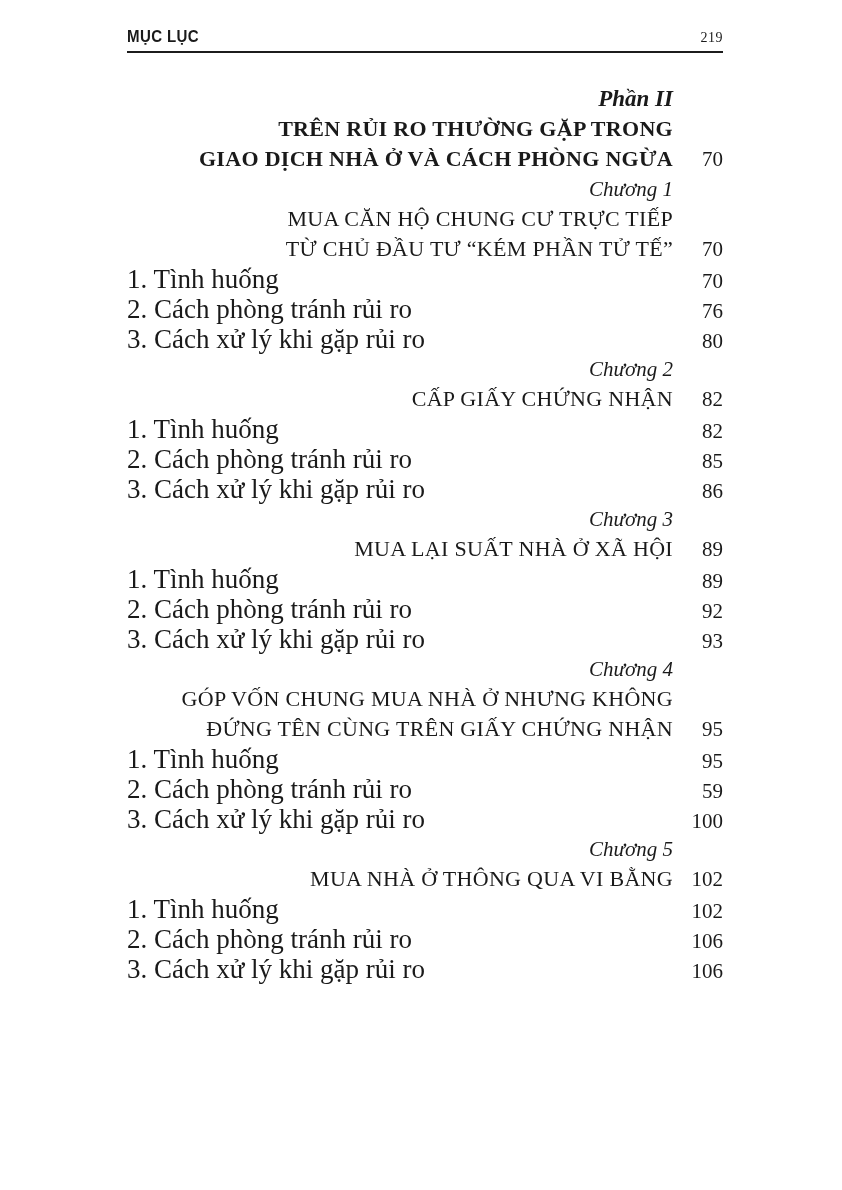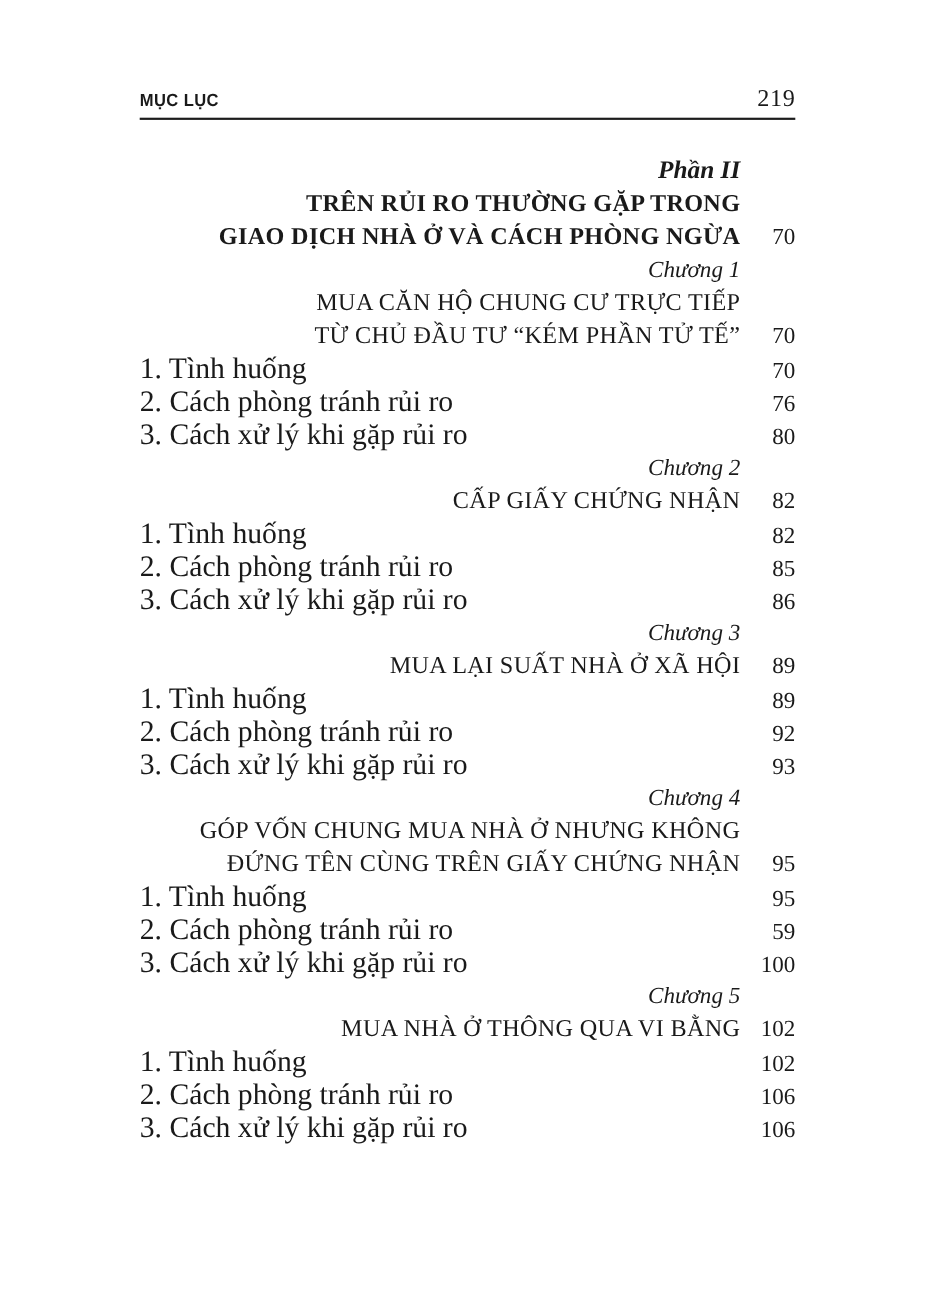--- a/index.html
+++ b/index.html
@@ -11,40 +11,40 @@
     width: 842px;
     height: 1190px;
     overflow: hidden;
     color: #1a1a1a;
     font-family: "Liberation Serif", "DejaVu Serif", serif;
   }
   .page {
     box-sizing: border-box;
     width: 842px;
     height: 1190px;
-    padding: 76px 119px 0 127px;
+    padding: 28px 119px 0 127px;
   }
   
   .running-header {
     display: flex;
     justify-content: space-between;
     align-items: baseline;
     border-bottom: 2px solid #1c1c1c;
     padding-bottom: 5px;
   }
   .running-title {
     font-family: "Liberation Sans", sans-serif;
     font-weight: 700;
     font-size: 16px;
     letter-spacing: 0.4px;
     transform: scaleX(0.94);
     transform-origin: left center;
   }
   .running-pagenum {
-    font-size: 22px;
+    font-size: 14px;
     letter-spacing: 0.5px;
   }
   
   .toc {
     margin-top: 31px;
   }
   .toc-row {
     display: flex;
     align-items: baseline;
     height: 30px;

